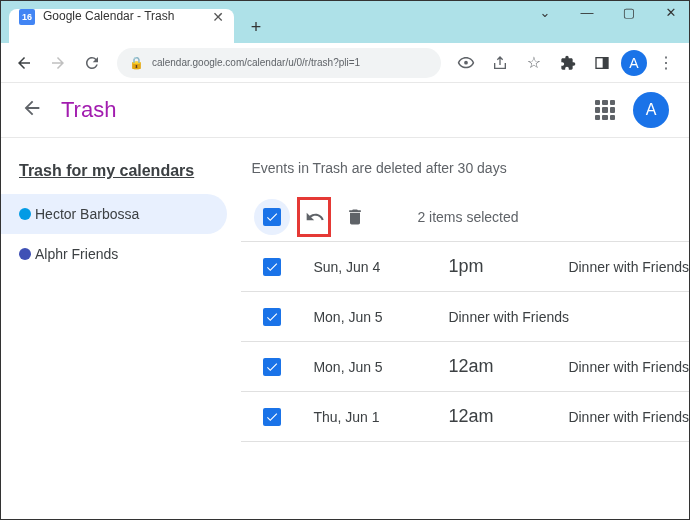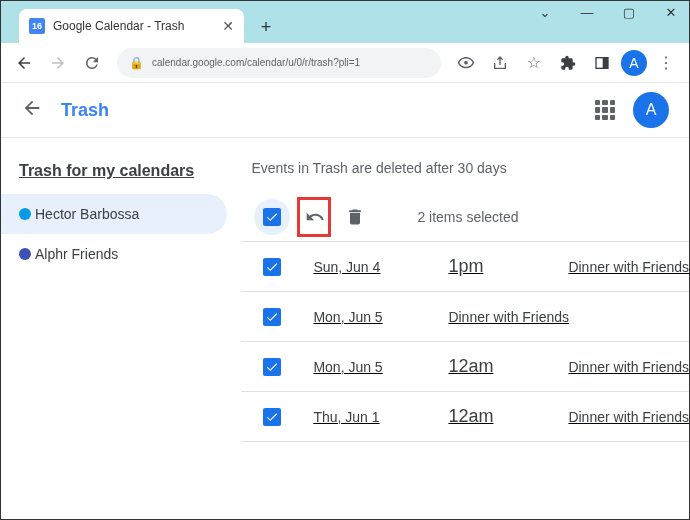--- a/index.html
+++ b/index.html
@@ -1,39 +1,39 @@
 <!DOCTYPE html>
 <html><head>
   <meta charset="utf-8">
   <style>
     * { margin: 0; padding: 0; box-sizing: border-box; font-family: Arial, sans-serif; }
     body { width: 690px; height: 520px; background: #fff; overflow: hidden; border: 1px solid #333; }
     
     .titlebar { height: 42px; background: #aee1e8; display: flex; align-items: flex-end; position: relative; }
-    .tab { height: 34px; width: 225px; background: #fff; border-radius: 8px 8px 0 0; display: flex; align-items: center; padding: 0 10px; margin-left: 18px; gap: 8px; position: relative; }
+    .tab { height: 34px; width: 225px; background: #fff; border-radius: 8px 8px 0 0; display: flex; align-items: flex-start; padding: 0 10px; margin-left: 8px; gap: 8px; position: relative; }
     .tab-favicon { width: 16px; height: 16px; background: #4285f4; border-radius: 2px; display: flex; align-items: center; justify-content: center; color: #fff; font-size: 9px; font-weight: bold; }
     .tab-title { flex: 1; font-size: 12px; color: #333; overflow: hidden; white-space: nowrap; }
     .tab-close { color: #555; font-size: 14px; cursor: pointer; }
     .new-tab { width: 28px; height: 28px; display: flex; align-items: center; justify-content: center; color: #333; font-size: 18px; margin-left: 8px; margin-bottom: 2px; cursor: pointer; }
     .win-controls { position: absolute; right: 6px; top: 4px; display: flex; gap: 18px; }
     .win-controls span { font-size: 13px; color: #333; cursor: pointer; width: 24px; text-align: center; }
     
     .toolbar { height: 40px; background: #fff; display: flex; align-items: center; padding: 0 8px; gap: 4px; border-bottom: 1px solid #e8e8e8; }
     .nav-btn { width: 30px; height: 30px; display: flex; align-items: center; justify-content: center; color: #5f6368; cursor: pointer; border-radius: 50%; }
     .nav-btn.disabled { color: #c0c0c0; }
     .urlbar { flex: 1; height: 30px; background: #f1f3f4; border-radius: 15px; display: flex; align-items: center; padding: 0 12px; margin: 0 6px; gap: 8px; }
     .urlbar .lock { color: #5f6368; font-size: 12px; }
     .urlbar .url { font-size: 10px; color: #5f6368; }
     .urlbar .url .path { color: #5f6368; }
     .tool-icon { width: 30px; height: 30px; display: flex; align-items: center; justify-content: center; color: #5f6368; cursor: pointer; font-size: 16px; }
     .profile-avatar { width: 26px; height: 26px; border-radius: 50%; background: #1a73e8; color: #fff; display: flex; align-items: center; justify-content: center; font-size: 14px; font-weight: 500; }
     
     .app-header { height: 55px; display: flex; align-items: center; padding: 0 20px; border-bottom: 1px solid #e8e8e8; }
     .back-arrow { color: #5f6368; cursor: pointer; margin-right: 18px; }
-    .app-title { font-size: 18px; color: #3b82f6; font-weight: 700; flex: 1; }
+    .app-title { font-size: 22px; color: #a21caf; font-weight: 400; flex: 1; }
     .apps-grid { width: 24px; height: 24px; display: grid; grid-template: repeat(3, 1fr) / repeat(3, 1fr); gap: 2px; padding: 2px; cursor: pointer; margin-right: 16px; }
     .apps-grid span { background: #5f6368; border-radius: 1px; }
     .account-avatar { width: 36px; height: 36px; border-radius: 50%; background: #1a73e8; color: #fff; display: flex; align-items: center; justify-content: center; font-size: 16px; font-weight: 500; }
     
     .main { display: flex; height: calc(100% - 137px); }
     .sidebar { width: 245px; padding: 18px 0 0 0; }
     .sidebar-title { font-size: 16px; color: #3c4043; font-weight: bold; padding: 6px 18px 14px; text-decoration: underline; }
     .cal-item { height: 40px; display: flex; align-items: center; gap: 4px; padding: 0 18px; border-radius: 0 20px 20px 0; font-size: 14px; color: #3c4043; cursor: pointer; margin-right: 14px; }
     .cal-item.active { background: #e8f0fe; }
     .cal-dot { width: 12px; height: 12px; border-radius: 50%; }
@@ -42,21 +42,21 @@
     .notice { font-size: 14px; color: #5f6368; padding: 0 0 16px 10px; }
     .list-header { height: 50px; display: flex; align-items: center; border-bottom: 1px solid #e0e0e0; padding-left: 10px; position: relative; }
     .cbx-wrap { width: 42px; display: flex; justify-content: center; }
     .cbx-header-bg { width: 36px; height: 36px; border-radius: 50%; background: #e8f0fe; display: flex; align-items: center; justify-content: center; }
     .cbx { width: 18px; height: 18px; border-radius: 2px; background: #1a73e8; display: flex; align-items: center; justify-content: center; cursor: pointer; }
     .cbx svg { fill: #fff; width: 14px; height: 14px; }
     .action-icon { width: 36px; height: 36px; display: flex; align-items: center; justify-content: center; color: #5f6368; cursor: pointer; margin-left: 4px; }
     .restore-highlight { position: absolute; left: 56px; top: 5px; width: 34px; height: 40px; border: 3px solid #e53935; pointer-events: none; }
     .sel-text { margin-left: 44px; font-size: 14px; color: #5f6368; }
     
-    .row { height: 50px; display: flex; align-items: center; border-bottom: 1px solid #e0e0e0; padding-left: 10px; text-decoration: underline; }
+    .row { height: 50px; display: flex; align-items: center; border-bottom: 1px solid #e0e0e0; padding-left: 10px; }
     .col-date { width: 135px; font-size: 14px; color: #3c4043; margin-left: 20px; }
     .col-time { width: 120px; font-size: 18px; color: #3c4043; }
     .col-title { font-size: 14px; color: #3c4043; overflow: hidden; white-space: nowrap; }
   </style>
 </head>
 <body>
 
 <div class="titlebar">
   <div class="tab">
     <div class="tab-favicon">16</div>

